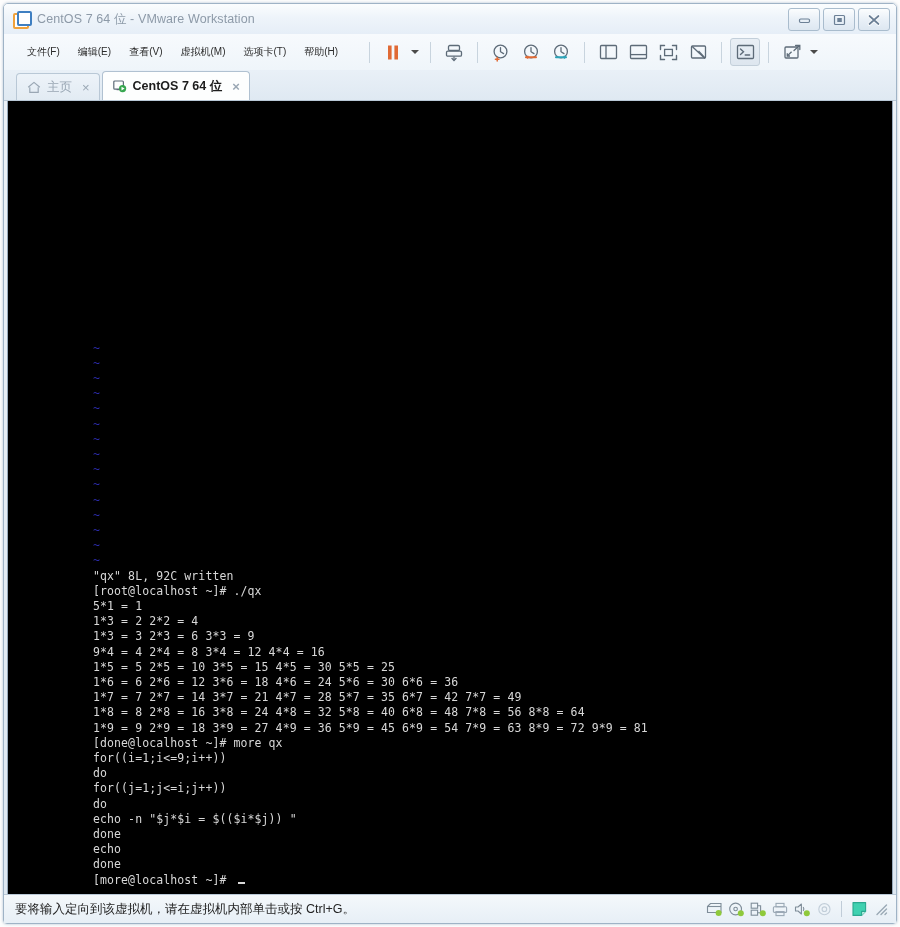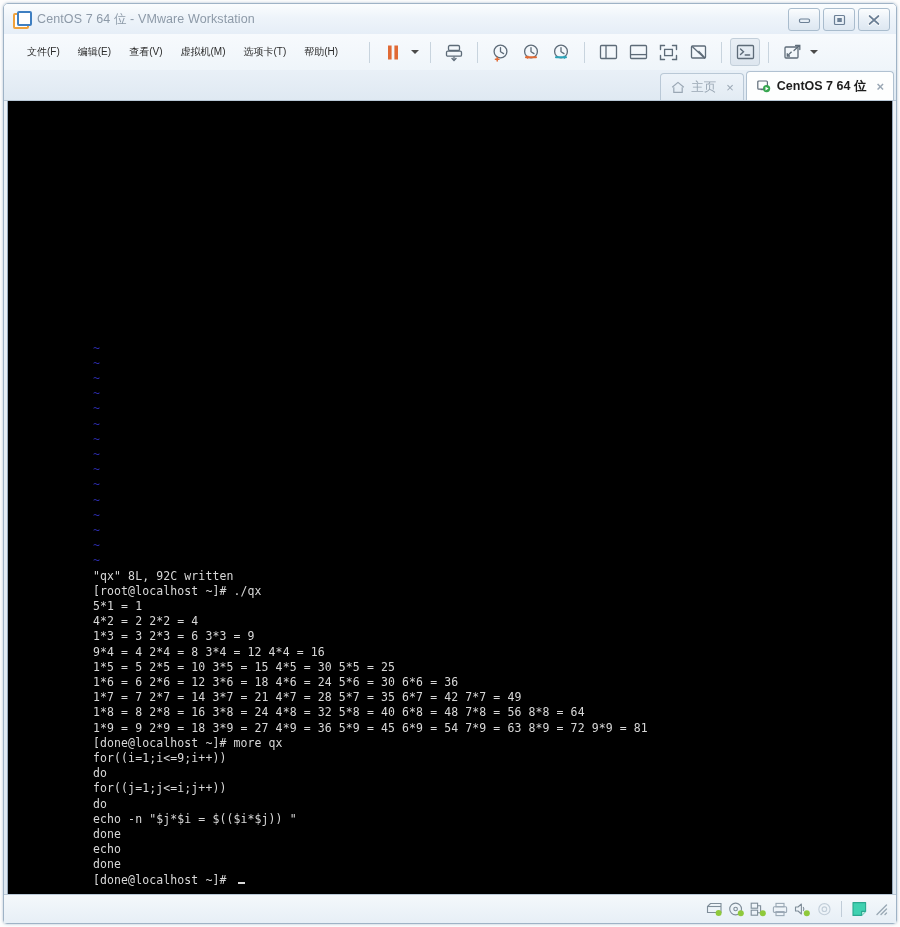--- a/index.html
+++ b/index.html
@@ -109,21 +109,20 @@
     border-top: 4px solid #4a4a4a;
   }
   
   #tabstrip {
     height: 30px;
     display: flex; align-items: flex-end;
     padding-left: 12px;
     background: linear-gradient(to bottom,#e9f0f7 0%,#dfe9f2 100%);
     border-bottom: 1px solid #b9c8d6;
     flex: none;
-    justify-content: flex-end;
   }
   .tab {
     height: 26px;
     display: flex; align-items: center; gap: 6px;
     padding: 0 9px 0 10px;
     font-size: 12.5px;
     border: 1px solid #b9c8d6;
     border-bottom: none;
     border-radius: 4px 4px 0 0;
     margin-right: 2px;
@@ -385,42 +384,43 @@
 <span class="tilde" style="color: rgb(43, 43, 168);">~</span>
 <span class="tilde" style="color: rgb(43, 43, 168);">~</span>
 <span class="tilde" style="color: rgb(43, 43, 168);">~</span>
 <span class="tilde" style="color: rgb(43, 43, 168);">~</span>
 <span class="tilde" style="color: rgb(43, 43, 168);">~</span>
 <span class="tilde" style="color: rgb(43, 43, 168);">~</span>
 <span class="tilde" style="color: rgb(43, 43, 168);">~</span>
 <span>"qx" 8L, 92C written</span>
 <span>[root@localhost ~]# ./qx</span>
 <span>5*1 = 1</span>
-<span>4*2 = 2 2*2 = 4</span>
+<span>1*3 = 2 2*2 = 4</span>
 <span>1*3 = 3 2*3 = 6 3*3 = 9</span>
 <span>9*4 = 4 2*4 = 8 3*4 = 12 4*4 = 16</span>
 <span>1*5 = 5 2*5 = 10 3*5 = 15 4*5 = 30 5*5 = 25</span>
 <span>1*6 = 6 2*6 = 12 3*6 = 18 4*6 = 24 5*6 = 30 6*6 = 36</span>
 <span>1*7 = 7 2*7 = 14 3*7 = 21 4*7 = 28 5*7 = 35 6*7 = 42 7*7 = 49</span>
 <span>1*8 = 8 2*8 = 16 3*8 = 24 4*8 = 32 5*8 = 40 6*8 = 48 7*8 = 56 8*8 = 64</span>
 <span>1*9 = 9 2*9 = 18 3*9 = 27 4*9 = 36 5*9 = 45 6*9 = 54 7*9 = 63 8*9 = 72 9*9 = 81</span>
 <span>[done@localhost ~]# more qx</span>
 <span>for((i=1;i&lt;=9;i++))</span>
 <span>do</span>
 <span>for((j=1;j&lt;=i;j++))</span>
 <span>do</span>
 <span>echo -n "$j*$i = $(($i*$j)) "</span>
 <span>done</span>
 <span>echo</span>
 <span>done</span>
-<span>[done@localhost ~]# </span><span class="cursor"></span>
+<span>[more@localhost ~]# </span><span class="cursor"></span>
 </pre>
   </div>
 
   <div id="statusbar">
+    <span id="status-text">要将输入定向到该虚拟机，请在虚拟机内部单击或按 Ctrl+G。</span>
     <div id="status-icons">
       <div class="st-ico">
         <svg width="17" height="15" viewBox="0 0 17 15">
           <path d="M1.5 4.5 L4.5 1.5 H15 V10.5 H1.5 Z" fill="none" stroke="#7f8d99" stroke-width="1.1"></path>
           <path d="M1.5 4.5 H15" stroke="#7f8d99" stroke-width="1.1"></path>
           <circle cx="12.6" cy="11" r="3" fill="#8fc93b"></circle>
         </svg>
       </div>
       <div class="st-ico">
         <svg width="17" height="15" viewBox="0 0 17 15">

